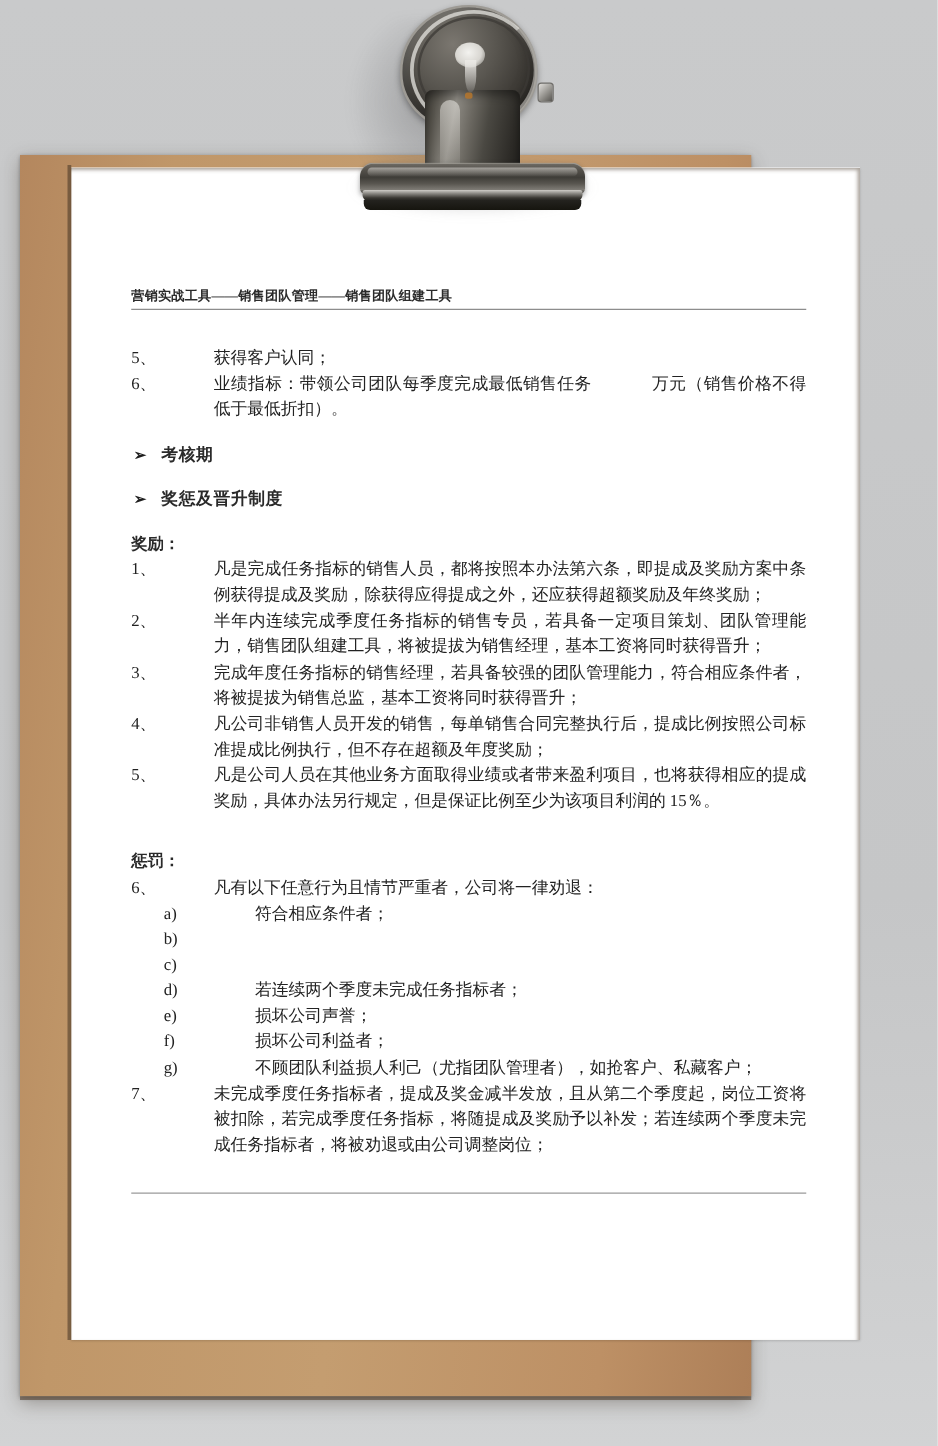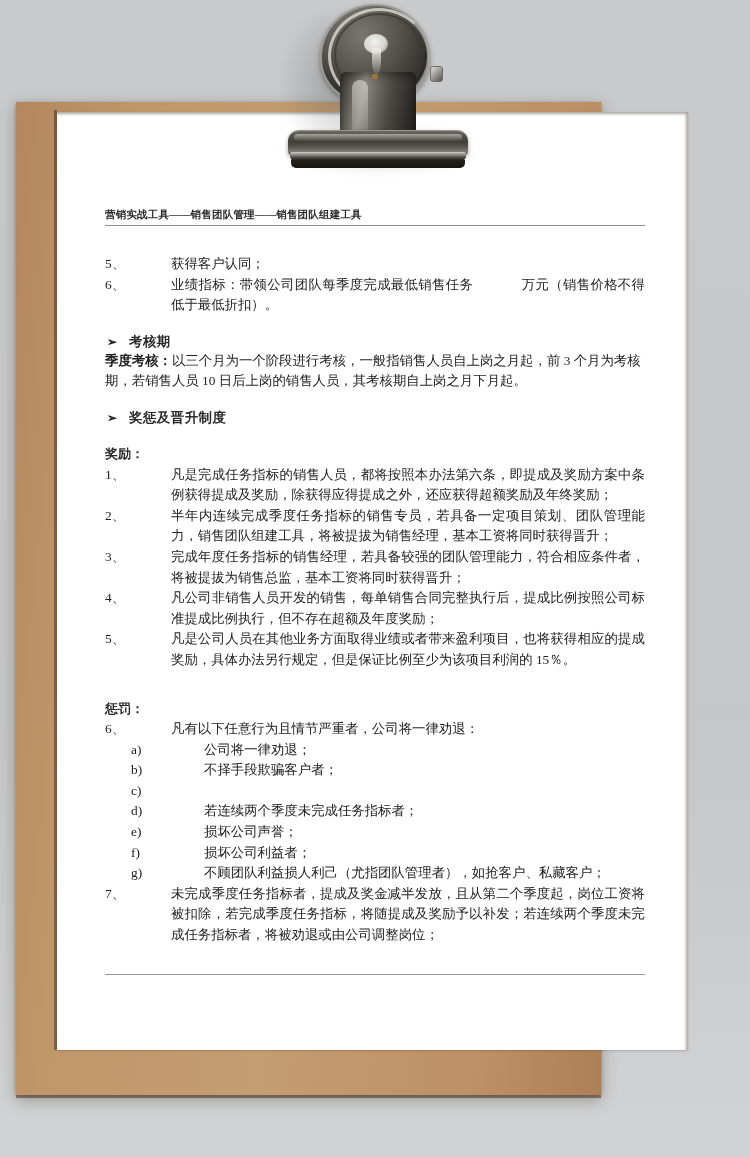--- a/index.html
+++ b/index.html
@@ -24,21 +24,21 @@
         #c7c8c9 30%,
         #c5c6c7 62%,
         #cacbcc 78%,
         #d2d3d4 100%);
   }
 
   
   .clipboard {
     position: absolute;
     left: 16px;
-    top: 102px;
+    top: 124px;
     width: 585px;
     height: 993px;
     background: linear-gradient(96deg, #b4875e 0%, #c09769 18%, #c49d70 50%, #bd9065 82%, #ad7f58 100%);
     box-shadow: 0 5px 14px rgba(60,50,40,0.38), 0 1px 3px rgba(0,0,0,0.30);
   }
   .clipboard::after {
     
     content: "";
     position: absolute;
     left: 0; right: 0; bottom: -3px;
@@ -351,23 +351,20 @@
         <span class="body"><span>业绩指标：带领公司团队每季度完成最低销售任务</span><span class="blank-fill"></span><span>万元（销售价格不得低于最低折扣）。</span></span>
       </div>
 
       <div class="gap-md"></div>
 
       <div class="heading">
         <span class="arrow">➢</span>
         <span class="htext">考核期</span>
       </div>
 
-      <div class="line plain">
-        <span class="inline-bold">季度考核：</span><span>以三个月为一个阶段进行考核，一般指销售人员自上岗之月起，前 3 个月为考核期，若销售人员 10 日后上岗的销售人员，其考核期自上岗之月下月起。</span>
-      </div>
 
       <div class="gap-md"></div>
 
       <div class="heading">
         <span class="arrow">➢</span>
         <span class="htext">奖惩及晋升制度</span>
       </div>
 
       <div class="gap-md"></div>
 
@@ -398,25 +395,24 @@
 
       <div class="strong-label">惩罚：</div>
 
       <div class="line">
         <span class="marker">6、</span>
         <span class="body">凡有以下任意行为且情节严重者，公司将一律劝退：</span>
       </div>
 
       <div class="line sub">
         <span class="marker">a)</span>
-        <span class="body">公司将一律劝退；</span>
+        <span class="body">符合相应条件者；</span>
       </div>
       <div class="line sub">
         <span class="marker">b)</span>
-        <span class="body">不择手段欺骗客户者；</span>
       </div>
       <div class="line sub">
         <span class="marker">c)</span>
       </div>
       <div class="line sub">
         <span class="marker">d)</span>
         <span class="body">若连续两个季度未完成任务指标者；</span>
       </div>
       <div class="line sub">
         <span class="marker">e)</span>

